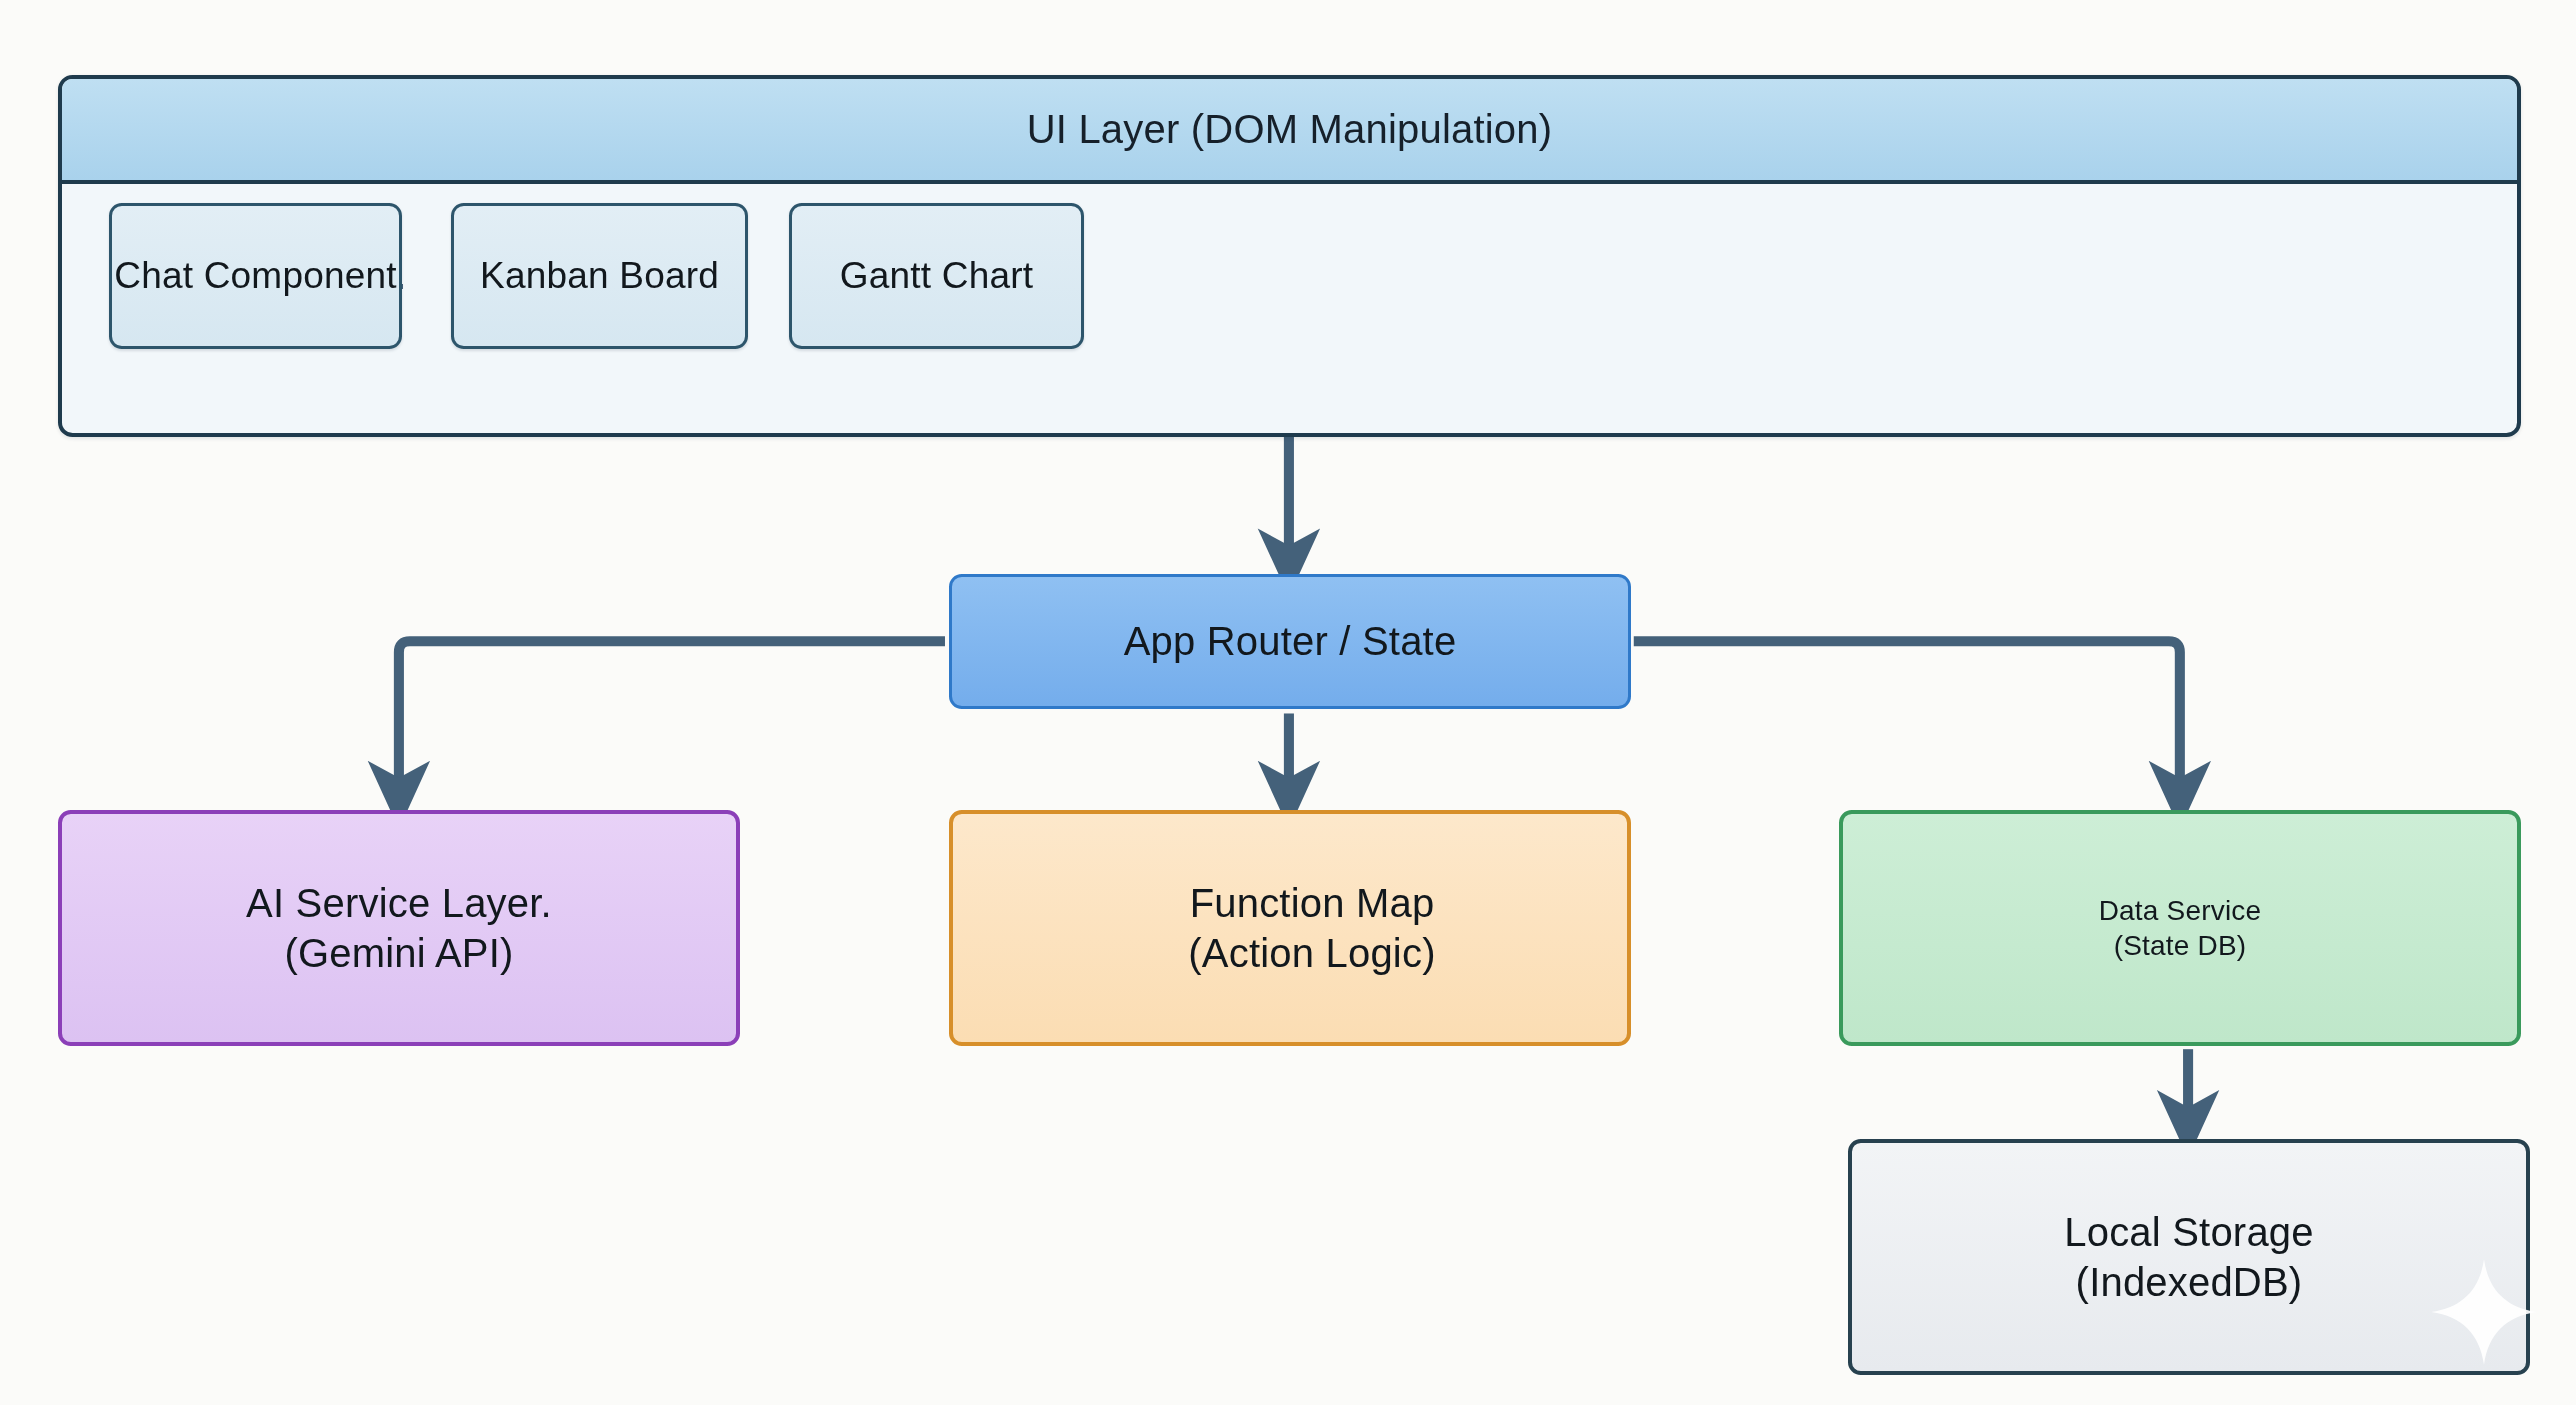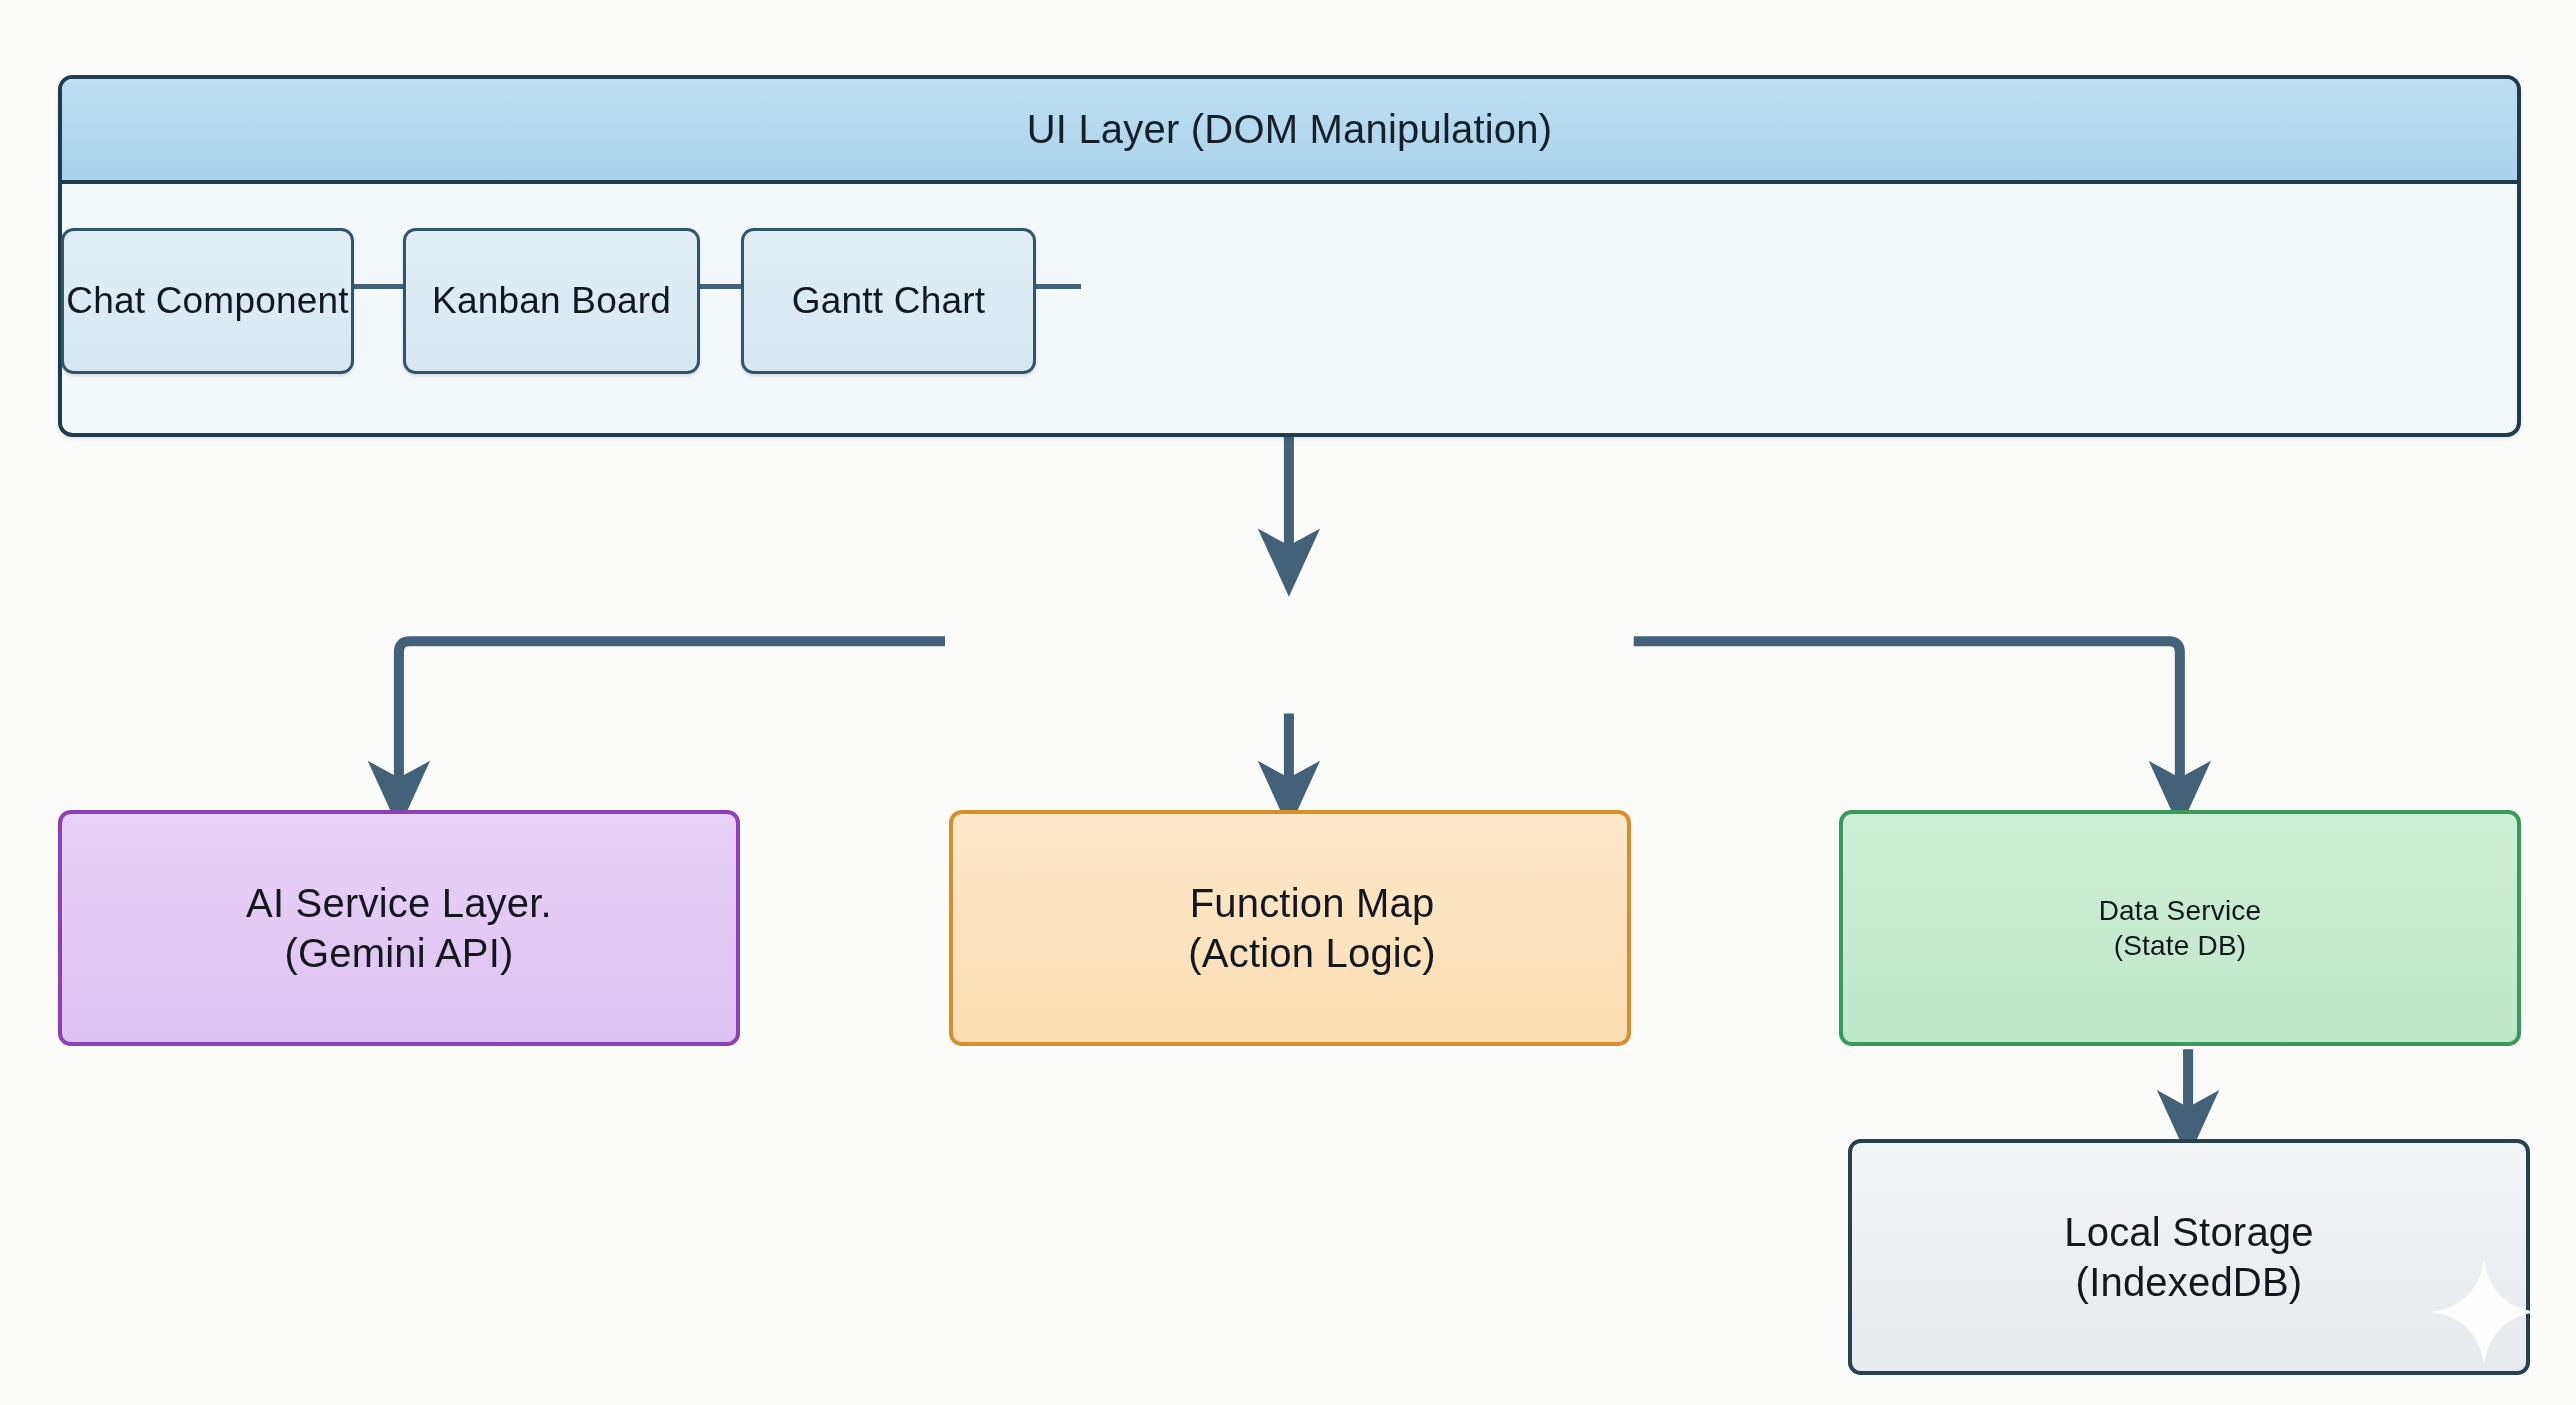--- a/index.html
+++ b/index.html
@@ -68,22 +68,23 @@
     justify-content: center;
     font-size: 40px;
     color: #16202a;
     z-index: 4;
   }
   .ui-child {
     background: linear-gradient(180deg, #e2eef5 0%, #d6e7f1 100%);
     border: 3.7px solid #2d556b;
     font-size: 37px;
     height: 146px;
-    top: 228px;
+    top: 203px;
     box-shadow: 0 1.8px 2.7px rgba(20,40,60,0.13);
+    margin-left: 48px;
   }
   #ui-child-0 { left: 61px;   width: 293px; }
   #ui-child-1 { left: 403px;  width: 297px; }
   #ui-child-2 { left: 741px;  width: 295px; }
   #ui-child-3 { left: 1079px; width: 295px; }
 
   
   .sib-link {
     position: absolute;
     height: 4.6px;
@@ -200,20 +201,23 @@
     <span class="ln">Kanban Board</span>
   </div>
   <div class="node ui-child" id="ui-child-2">
     <span class="ln">Gantt Chart</span>
   </div>
 
   <div class="sib-link" id="sib-link-0"></div>
   <div class="sib-link" id="sib-link-1"></div>
   <div class="sib-link" id="sib-link-2"></div>
 
+  <div class="node" id="app-router">
+    <span class="ln">App Router / State</span>
+  </div>
 
   <div class="node" id="ai-service">
     <span class="ln">AI Service Layer.</span>
     <span class="ln">(Gemini API)</span>
   </div>
 
   <div class="node" id="function-map">
     <span class="ln">Function Map</span>
     <span class="ln">(Action Logic)</span>
   </div>

